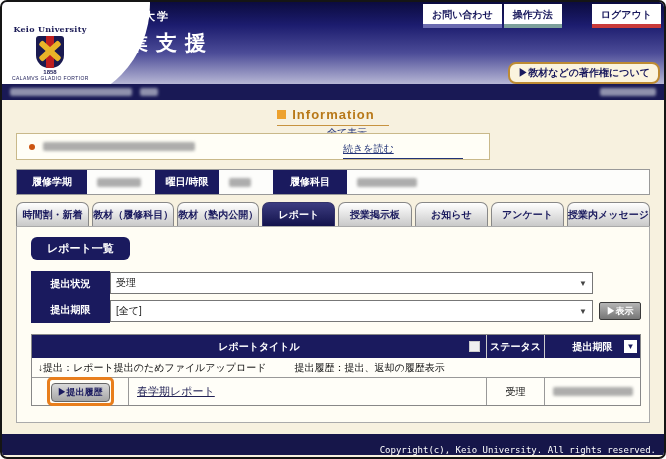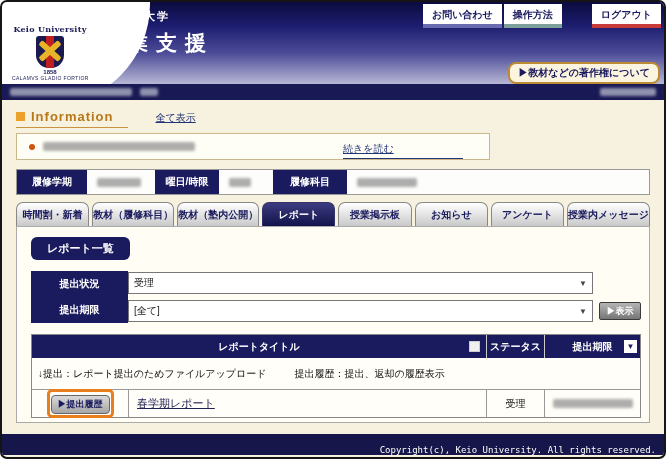--- a/index.html
+++ b/index.html
@@ -41,21 +41,21 @@
     font-size:10px; font-weight:bold; padding:2px 8px; cursor:pointer;
   }
   
   .userbar { height:16px; background:#191955; display:flex; align-items:center;
     justify-content:space-between; padding:0 8px; }
   .ub-left { display:flex; gap:8px; align-items:center; }
   .rx { height:9px; border-radius:2px; background:#9a9a9a; filter:blur(1.5px); opacity:.8; }
   .rx-navy { background:#aeb0c4; height:8px; }
   
   .main { padding:0 14px; position:relative; }
-  .info-row { margin-top:7px; position:relative; height:22px; display:flex; align-items:center; }
+  .info-row { margin-top:7px; position:relative; height:22px; display:flex; align-items:center;flex-direction:column; }
   .info-heading { display:inline-flex; align-items:center; gap:6px;
     border-bottom:1px solid #c79340; padding:0 14px 3px 0; }
   .info-square { width:9px; height:9px; background:#eda12d; }
   .info-title { color:#b87818; font-size:13px; font-weight:bold; letter-spacing:1px; }
   .show-all { margin-left:28px; font-size:10px; color:#223377; text-decoration:underline; cursor:pointer; }
   .hours-note { position:absolute; right:2px; top:5px; font-size:10px; color:#1a1a5e; }
   .info-box { margin-top:4px; width:474px; height:27px; background:#fffef6;
     border:1px solid #c9b98a; position:relative; display:flex; align-items:center; }
   .bullet { width:6px; height:6px; border-radius:50%; background:#cc5511; margin-left:12px; flex:none; }
   .read-more-wrap { position:absolute; left:326px; top:4px; width:120px;
@@ -71,21 +71,21 @@
   .tab { flex:1; display:flex; align-items:center; justify-content:center;
     font-size:10px; font-weight:bold; color:#1a1a5e; cursor:pointer;
     border:1px solid #888; border-bottom:none; border-radius:7px 7px 0 0;
     background:linear-gradient(#ffffff,#c9c9c9); white-space:nowrap; }
   .tab.active { background:linear-gradient(#3c3c80,#13134c); color:#fff; border-color:#33336a; }
   
   .panel { border:1px solid #aaa; background:#fffdf4; height:197px; padding:10px 10px 0 14px; }
   .pill { display:inline-block; background:#1a1a5e; color:#fff; font-size:11px;
     font-weight:bold; padding:4px 16px; border-radius:6px; }
   .filter { margin-top:11px; display:flex; width:610px; }
-  .filter-labels { width:97px; background:#1a1a5e; flex:none; }
+  .filter-labels { width:79px; background:#1a1a5e; flex:none; }
   .filter-labels div { height:26px; display:flex; align-items:center; justify-content:center;
     color:#fff; font-size:10px; font-weight:bold; }
   .filter-fields { flex:1; display:flex; flex-direction:column; justify-content:space-between; padding:1px 0; }
   .sel-row { display:flex; align-items:center; height:22px; }
   .sel { flex:1; background:#fff; border:1px solid #777; height:22px;
     display:flex; align-items:center; padding:0 18px 0 5px; font-size:10px; color:#222;
     position:relative; cursor:pointer; }
   .sel::after { content:"▼"; position:absolute; right:5px; top:6px; font-size:8px; color:#444; }
   .sel-pad { margin-right:48px; }
   .show-btn { width:42px; height:18px; margin-left:6px; flex:none;
@@ -96,21 +96,21 @@
   .rtable { margin-top:11px; width:610px; border:1px solid #888; background:#fffef8; }
   .rhead { height:23px; background:#1a1a5e; display:flex; color:#fff; font-size:10px; font-weight:bold; }
   .rh-title { flex:1; position:relative; display:flex; align-items:center; justify-content:center; }
   .rh-check { position:absolute; right:6px; top:6px; width:11px; height:11px;
     background:#f0f0f0; border:1px solid #ccc; cursor:pointer; }
   .rh-status { width:58px; border-left:1px solid #ccc; display:flex; align-items:center; justify-content:center; flex:none; }
   .rh-deadline { width:96px; border-left:1px solid #ccc; position:relative;
     display:flex; align-items:center; justify-content:center; flex:none; }
   .rh-sort { position:absolute; right:3px; top:5px; width:13px; height:13px; background:#fff;
     color:#1a1a5e; font-size:8px; display:flex; align-items:center; justify-content:center; cursor:pointer; }
-  .legend-row { height:32px; border-bottom:1px solid #999; display:flex; align-items:center;
+  .legend-row { height:20px; border-bottom:1px solid #999; display:flex; align-items:center;
     font-size:10px; color:#111; padding-left:6px; gap:28px; white-space:nowrap; }
   .data-row { height:27px; display:flex; align-items:stretch; }
   .rc-btn { width:97px; border-right:1px solid #999; display:flex; align-items:center;
     justify-content:center; flex:none; }
   .hl-orange { border:3px solid #e87e1c; border-radius:5px; padding:1px; }
   .history-btn { background:linear-gradient(#d9d9d9,#a6a6a6); border:1px solid #666;
     color:#1a1a5e; font-size:9px; font-weight:bold; padding:2px 6px; border-radius:4px; cursor:pointer; }
   .rc-title { flex:1; display:flex; align-items:center; padding-left:8px; }
   .report-link { font-size:11px; color:#222255; text-decoration:underline; cursor:pointer; }
   .rc-status { width:58px; border-left:1px solid #999; display:flex; align-items:center;

